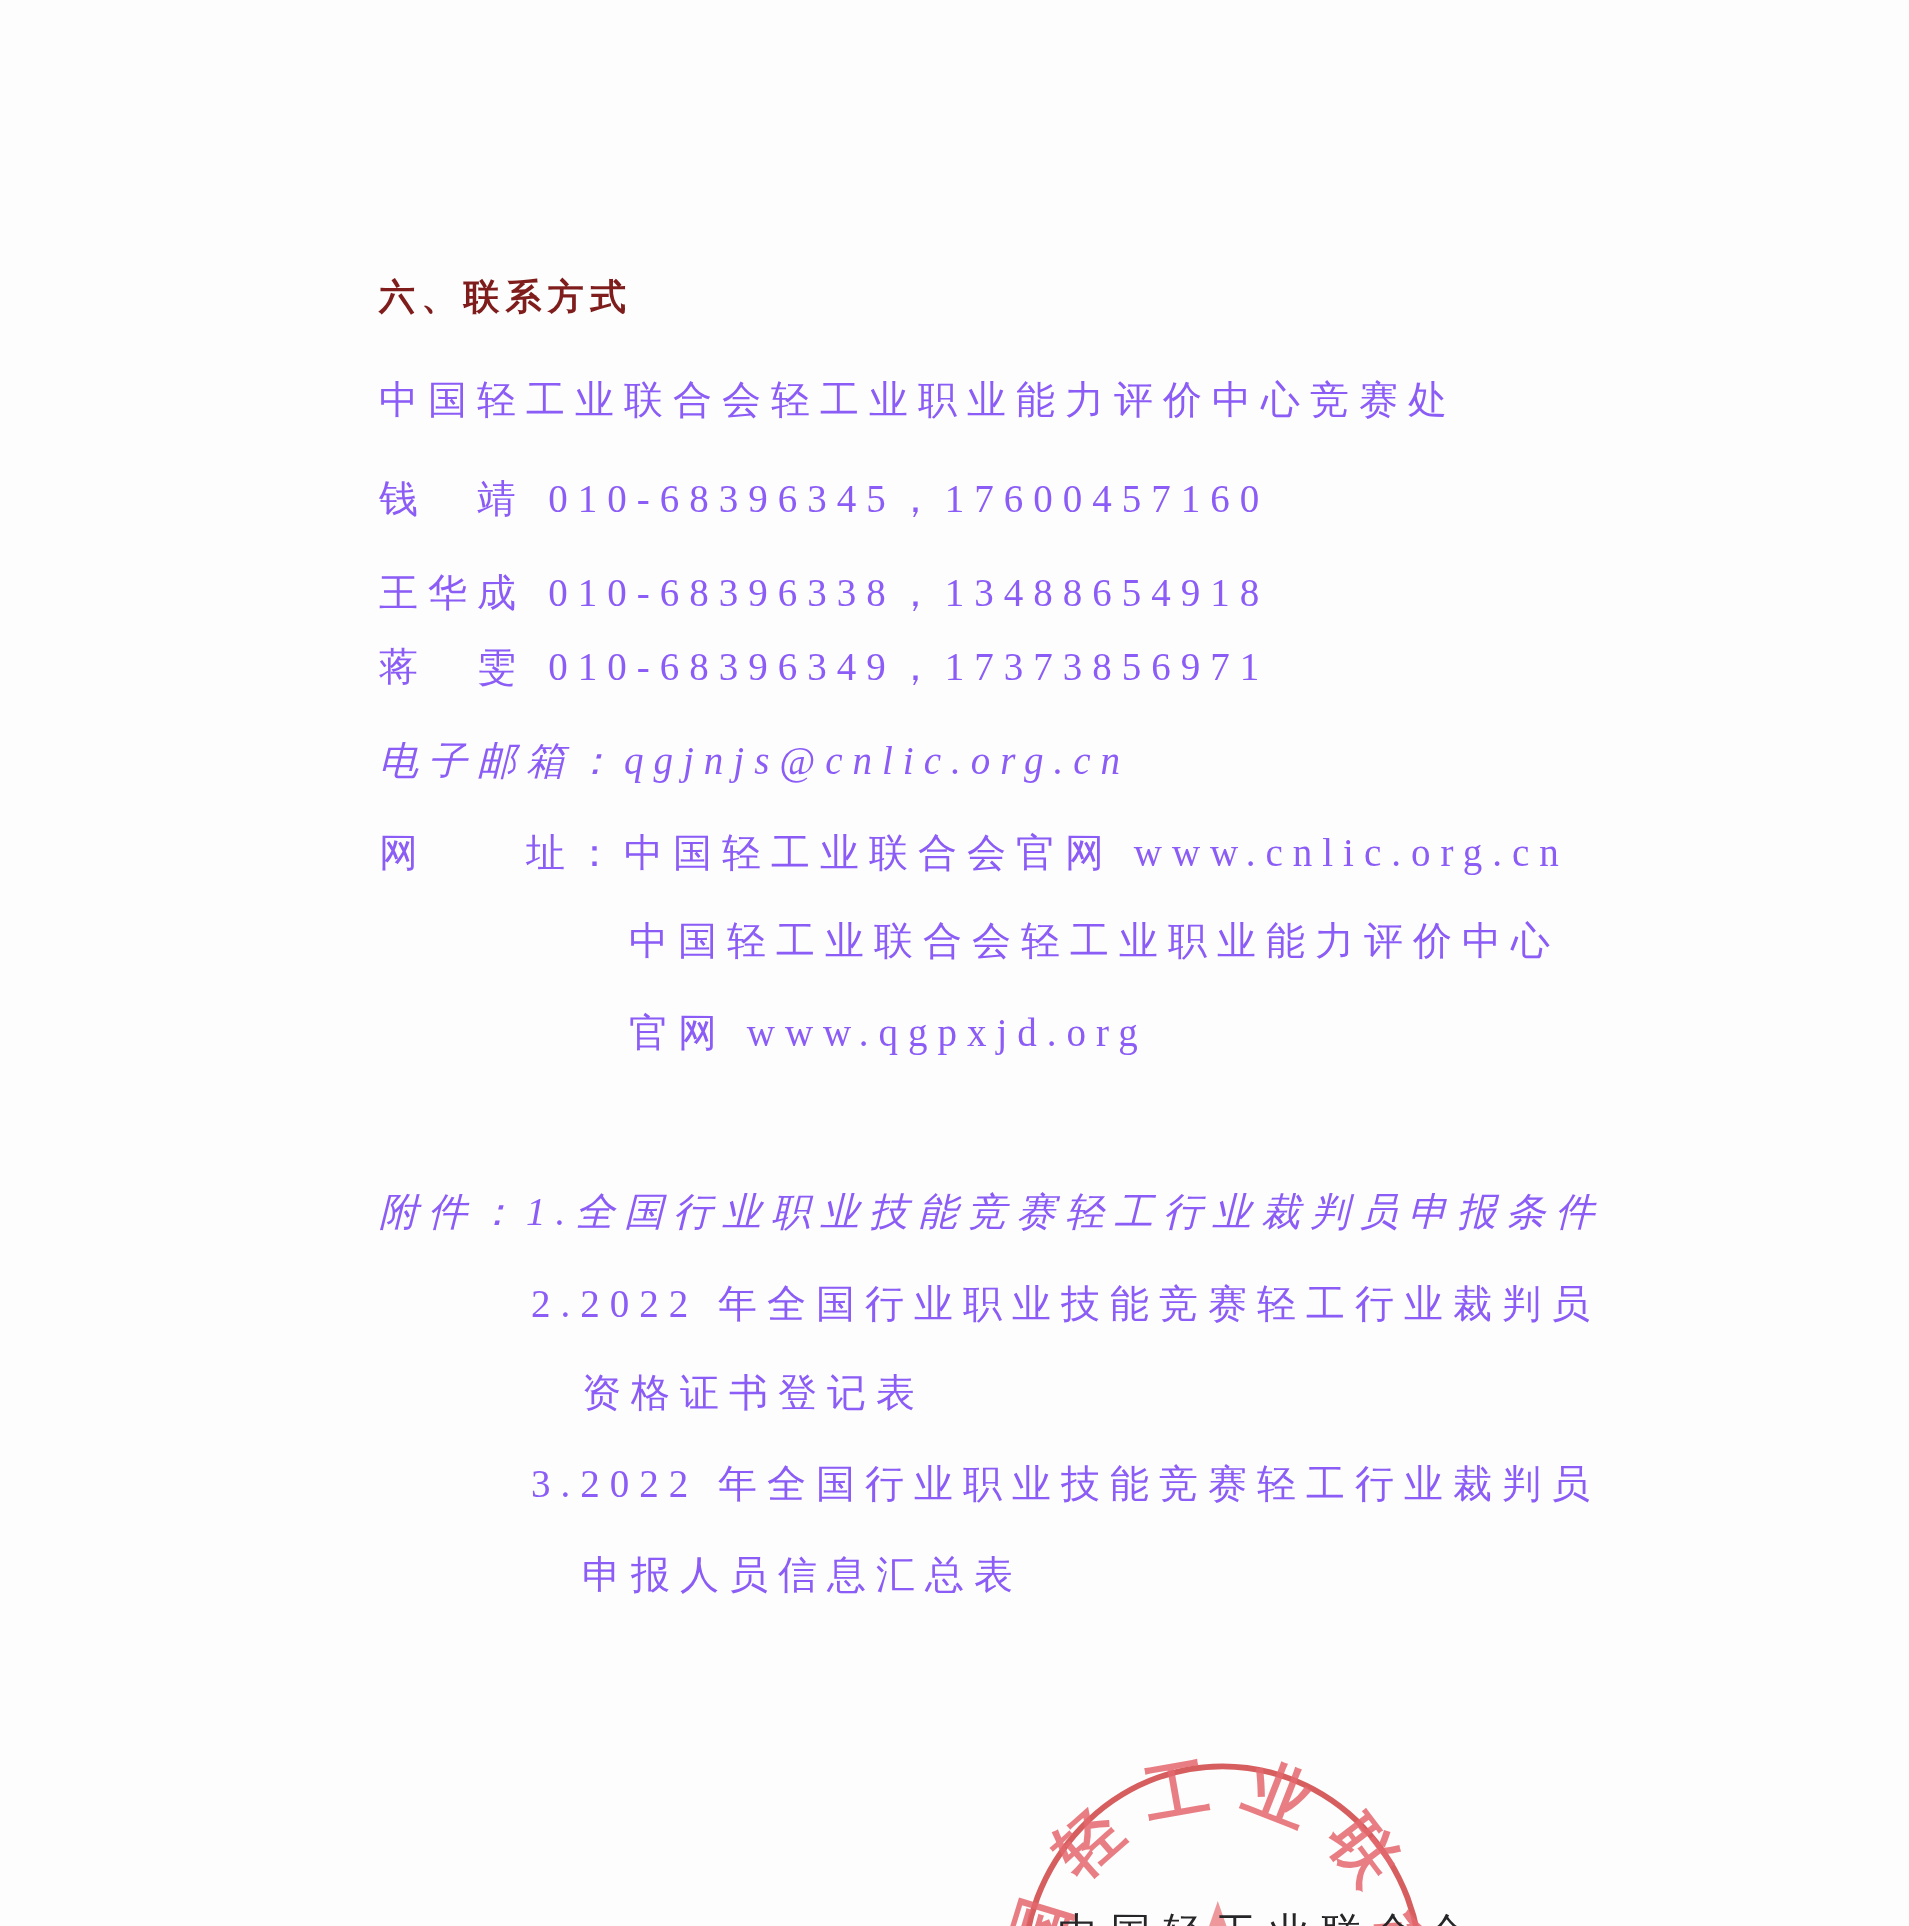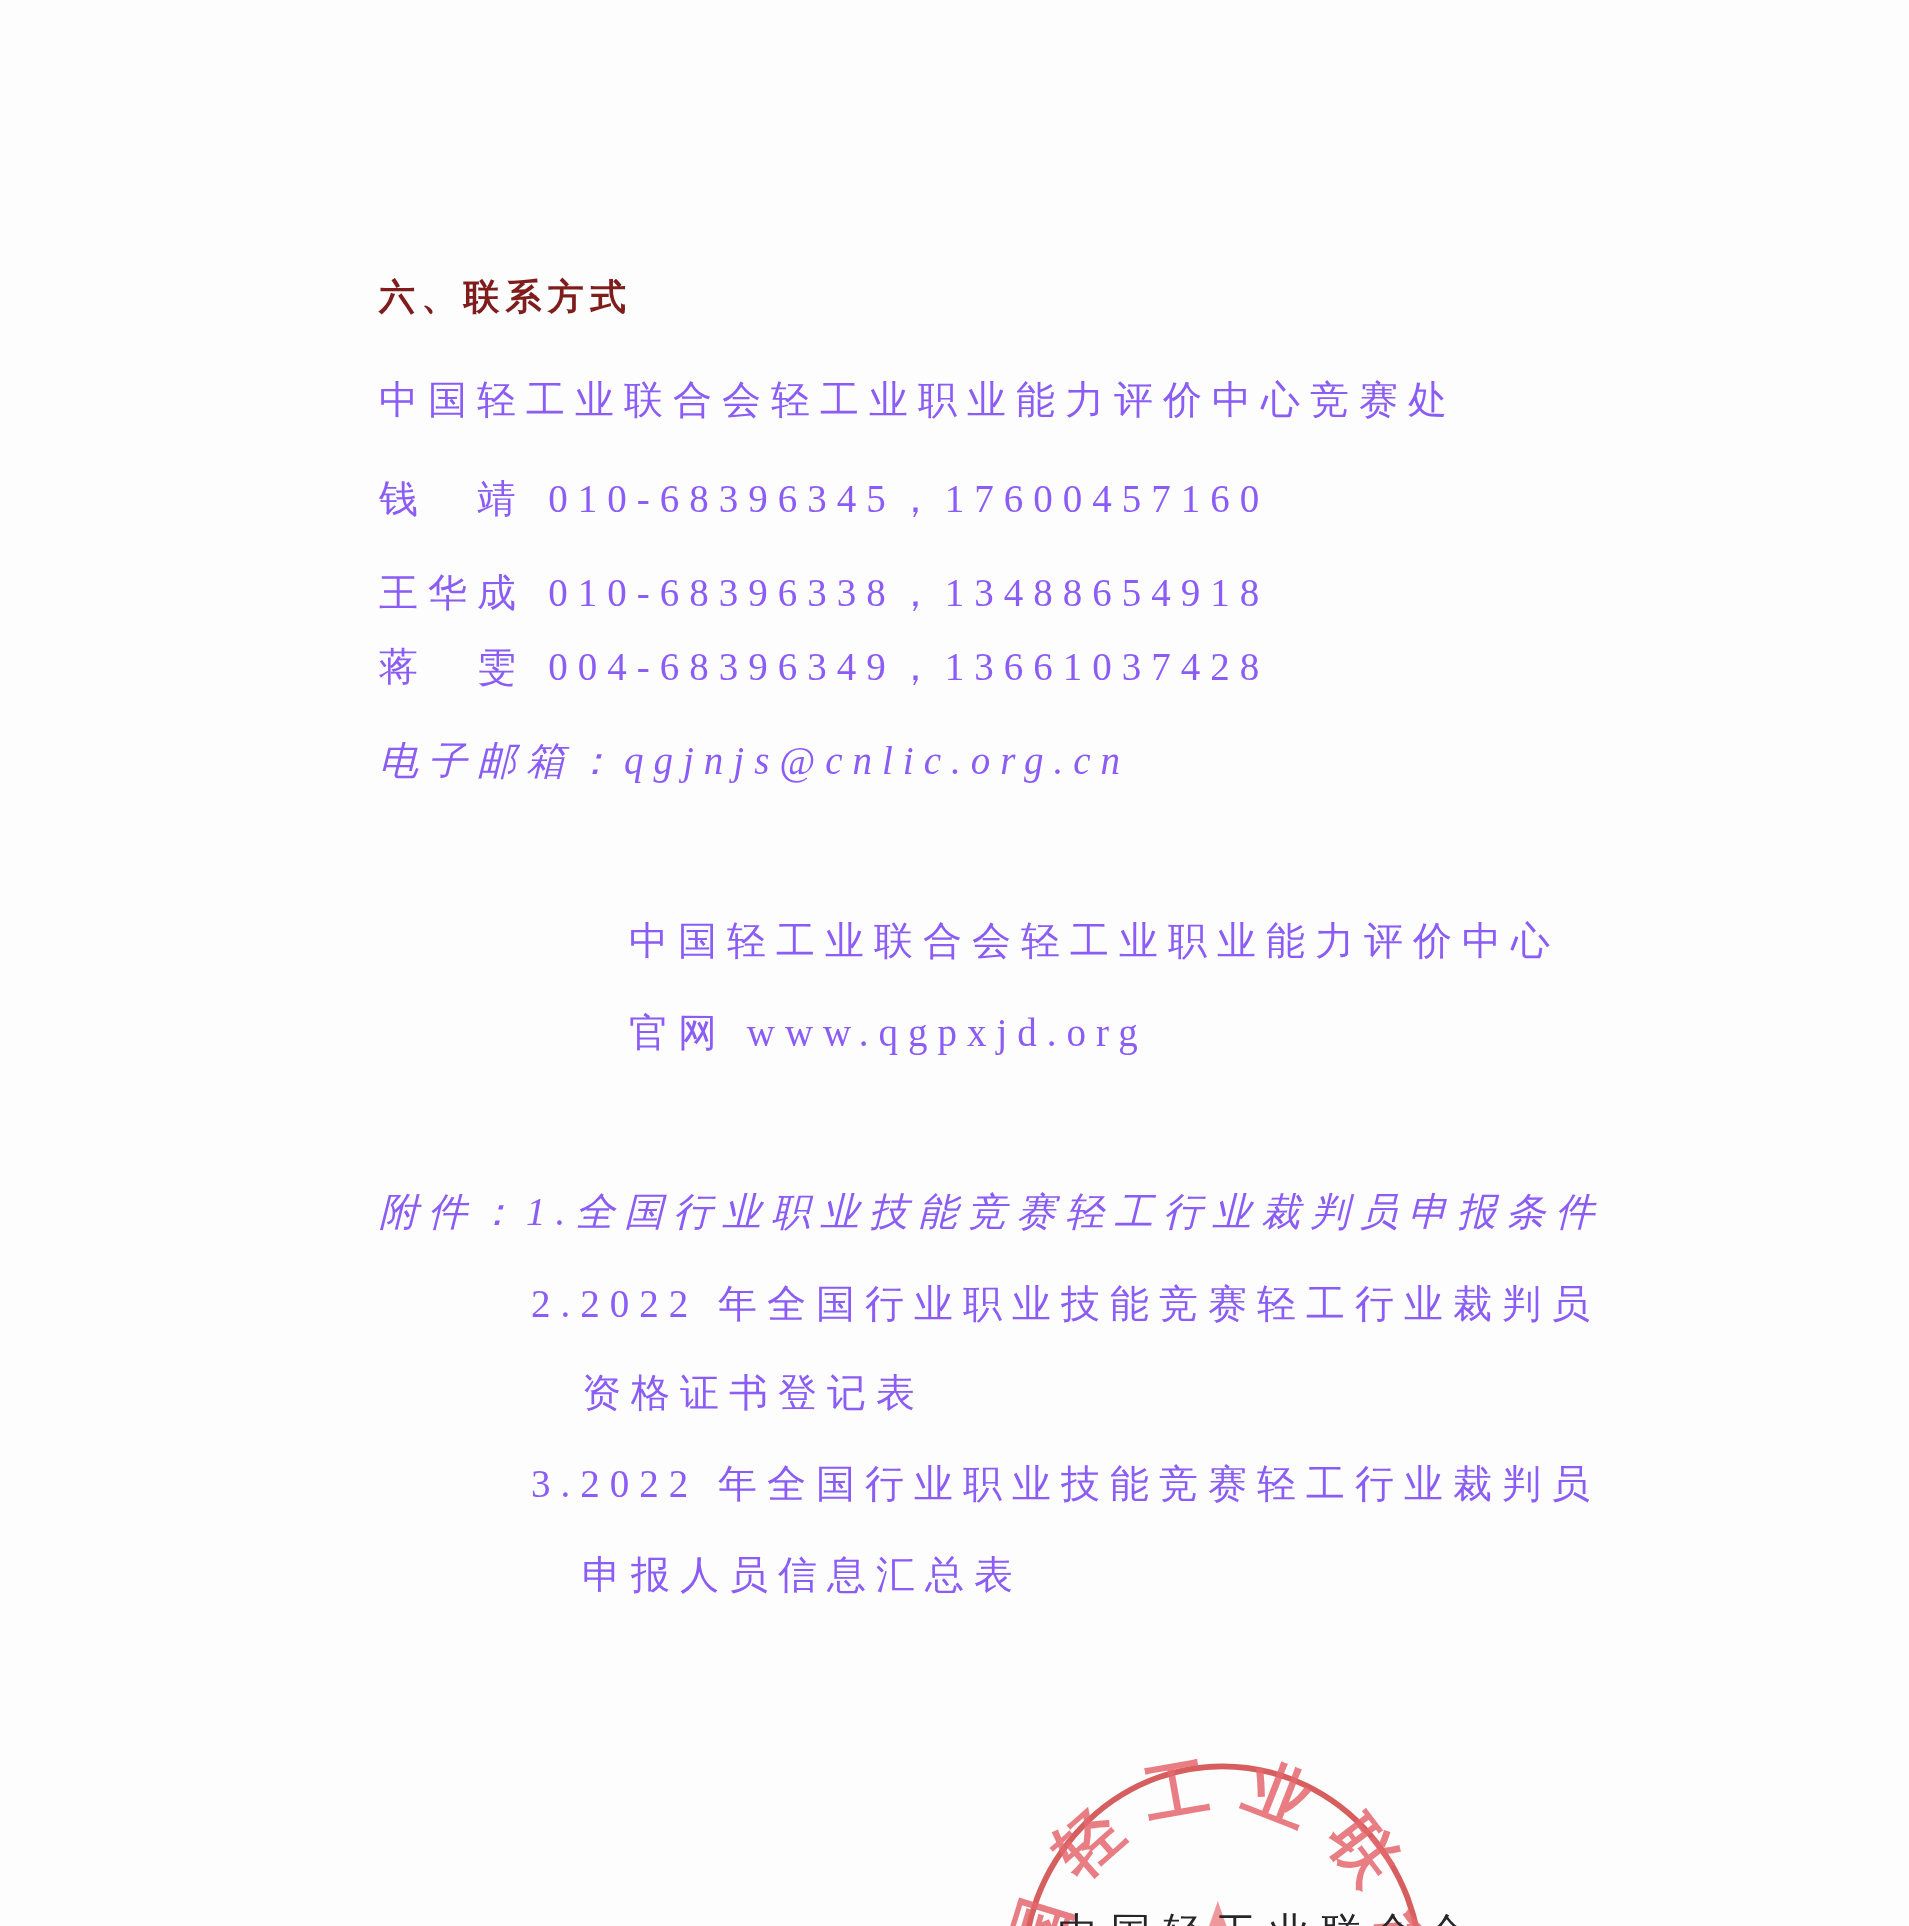--- a/index.html
+++ b/index.html
@@ -69,27 +69,30 @@
 
   <div class="line" style="left:379px; top:379px;">中国轻工业联合会轻工业职业能力评价中心竞赛处</div>
 
   <div class="line" style="left:379px; top:478px;">
     <span class="contact-name">钱　靖</span><span class="contact-phones">010-68396345，17600457160</span>
   </div>
   <div class="line" style="left:379px; top:562px;margin-top:10px;">
     <span class="contact-name">王华成</span><span class="contact-phones">010-68396338，13488654918</span>
   </div>
   <div class="line" style="left:379px; top:646px;">
-    <span class="contact-name">蒋　雯</span><span class="contact-phones">004-68396349，13661037428</span>
+    <span class="contact-name">蒋　雯</span><span class="contact-phones">010-68396349，17373856971</span>
   </div>
 
   <div class="line" style="left:379px; top:740px;font-style:italic;">
     <span>电子邮箱：</span><span>qgjnjs@cnlic.org.cn</span>
   </div>
 
+  <div class="line" style="left:379px; top:832px;">
+    <span>网　　址：</span><span>中国轻工业联合会官网 www.cnlic.org.cn</span>
+  </div>
   <div class="line" style="left:629px; top:1012px;">官网 www.qgpxjd.org</div>
   <div class="line" style="left:629px; top:920px;">中国轻工业联合会轻工业职业能力评价中心</div>
 
   <div class="line" style="left:379px; top:1191px;font-style:italic;">
     <span>附件：</span><span>1.全国行业职业技能竞赛轻工行业裁判员申报条件</span>
   </div>
   <div class="line" style="left:531px; top:1283px;">2.2022 年全国行业职业技能竞赛轻工行业裁判员</div>
   <div class="line" style="left:582px; top:1372px;">资格证书登记表</div>
   <div class="line" style="left:531px; top:1463px;">3.2022 年全国行业职业技能竞赛轻工行业裁判员</div>
   <div class="line" style="left:582px; top:1554px;">申报人员信息汇总表</div>

